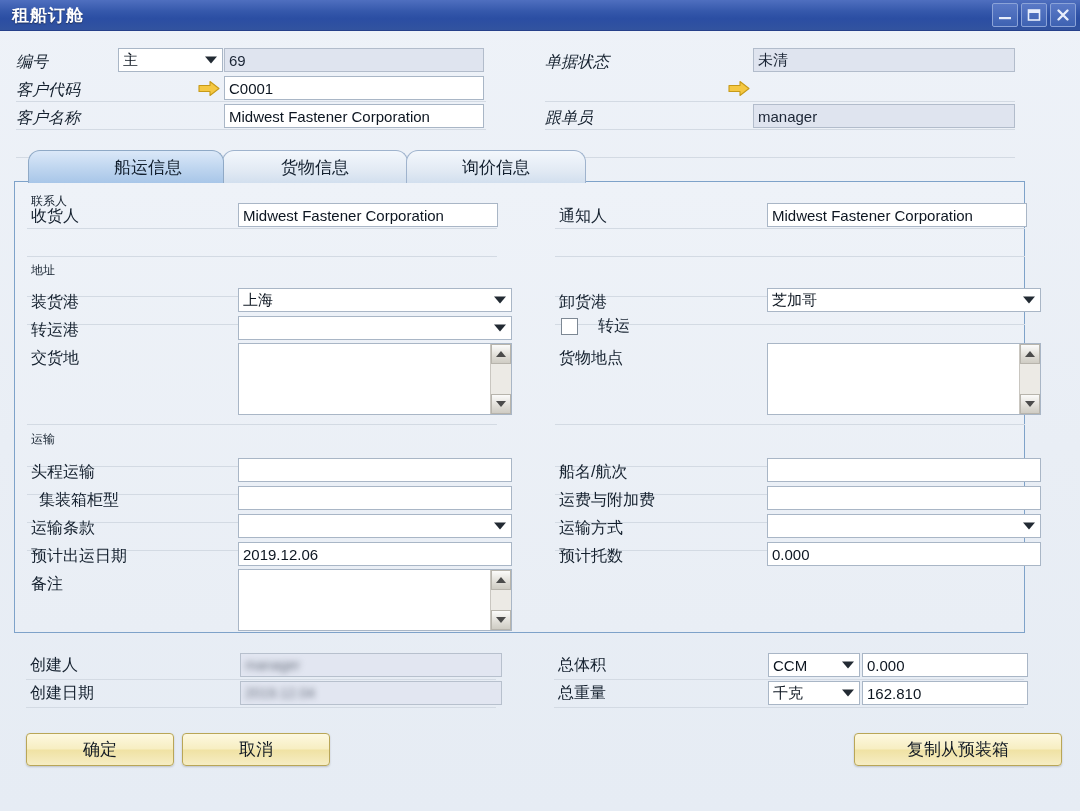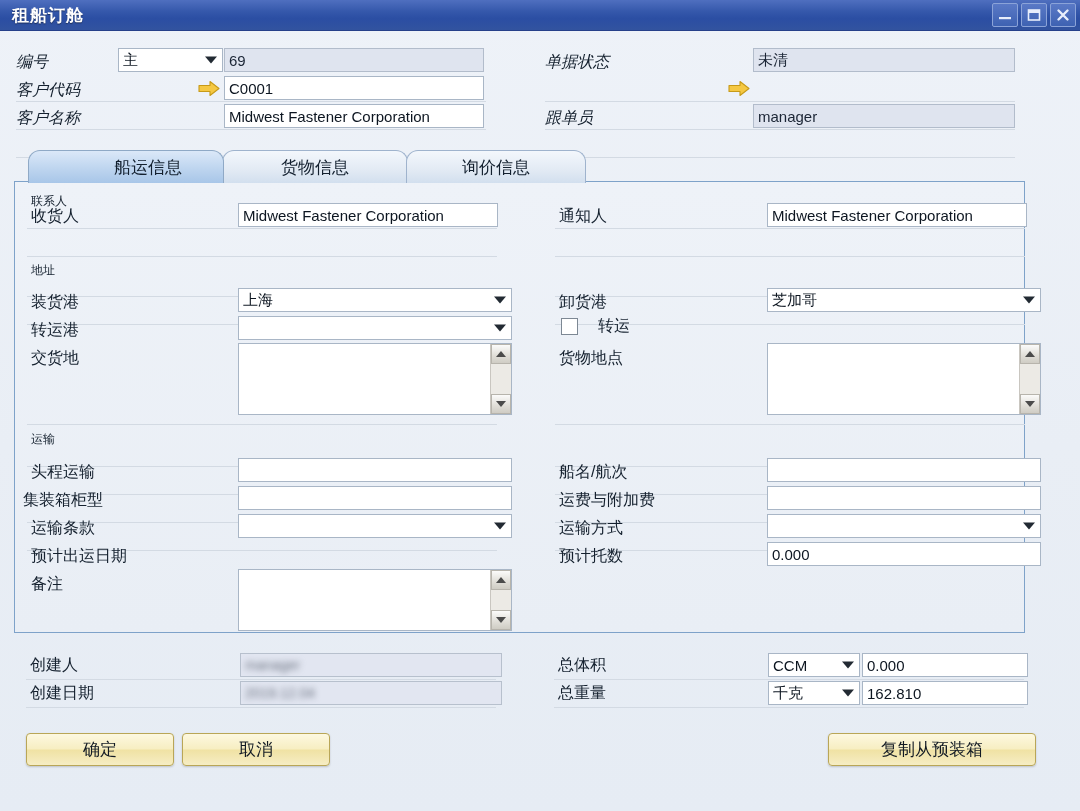--- a/index.html
+++ b/index.html
@@ -367,21 +367,21 @@
       <span></span>
     </div>
 
     <div class="frow" style="left:544px; top:277px;">
       <div class="hlabel">船名/航次</div>
     </div>
     <div class="fld" style="position:absolute; left:752px; top:276px; width:274px;">
       <span></span>
     </div>
 
-    <div class="frow" style="left:8px; top:305px;">
+    <div class="frow" style="left:24px; top:305px;">
       <div class="hlabel">集装箱柜型</div>
     </div>
     <div class="fld" style="position:absolute; left:223px; top:304px; width:274px;">
       <span></span>
     </div>
 
     <div class="frow" style="left:544px; top:305px;">
       <div class="hlabel">运费与附加费</div>
     </div>
     <div class="fld" style="position:absolute; left:752px; top:304px; width:274px;">
@@ -399,20 +399,23 @@
     <div class="frow" style="left:544px; top:333px;">
       <div class="hlabel">运输方式</div>
     </div>
     <div class="combo" style="position:absolute; left:752px; top:332px; width:274px;">
       <span></span>
       <span class="caret"></span>
     </div>
 
     <div class="frow" style="left:16px; top:361px;text-align:center;">
       <div class="hlabel">预计出运日期</div>
+    </div>
+    <div class="fld" style="position:absolute; left:223px; top:360px; width:274px;">
+      <span>2019.12.06</span>
     </div>
 
     <div class="frow" style="left:544px; top:361px;">
       <div class="hlabel">预计托数</div>
     </div>
     <div class="fld" style="position:absolute; left:752px; top:360px; width:274px;">
       <span>0.000</span>
     </div>
 
     <div class="frow" style="left:16px; top:389px;">
@@ -465,17 +468,17 @@
       <span>162.810</span>
     </div>
   </div>
 
   <div class="btn" style="left:26px; top:733px; width:148px; height:33px;">
     <span>确定</span>
   </div>
   <div class="btn" style="left:182px; top:733px; width:148px; height:33px;">
     <span>取消</span>
   </div>
-  <div class="btn" style="left:828px; top:733px; width:208px; height:33px;">
+  <div class="btn" style="left:854px; top:733px; width:208px; height:33px;">
     <span>复制从预装箱</span>
   </div>
 
 </div>
 
 </body></html>

